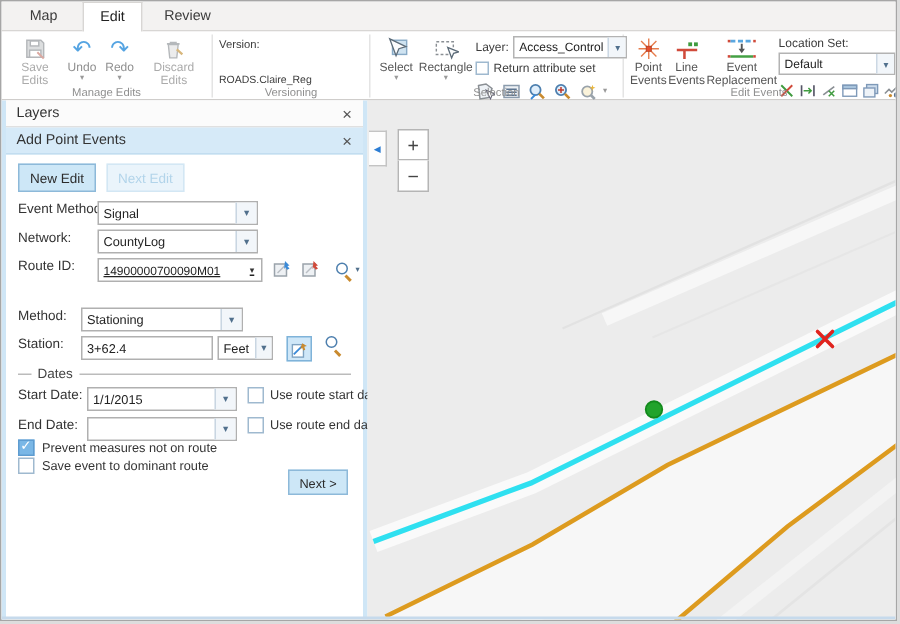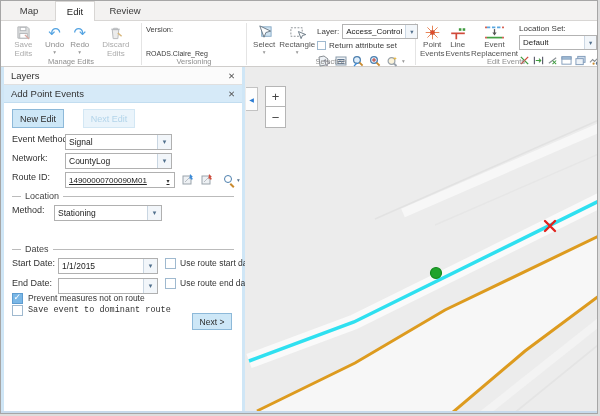--- a/index.html
+++ b/index.html
@@ -324,21 +324,21 @@
       <span>Layers</span>
       <span class="x">✕</span>
     </div>
     <div class="pane-hd blue" style="top:18px;">
       <span>Add Point Events</span>
       <span class="x">✕</span>
     </div>
 
     <div class="prow" style="top:42px;gap:7px;">
       <span class="btn-blue" style="width:52px;">New Edit</span>
-      <span class="btn-blue btn-dis" style="width:52px;margin-left:12px;">Next Edit</span>
+      <span class="btn-blue btn-dis" style="width:52px;">Next Edit</span>
     </div>
 
     <div class="prow" style="top:67px;">
       <span class="plabel" style="width:53px;">Event Method:</span>
       <span class="pcombo" style="width:107px;">
         <span class="val">Signal</span>
         <span class="cbtn">▾</span>
       </span>
     </div>
 
@@ -369,32 +369,45 @@
             <path d="M3 10l6-6" stroke="#b9bec3" stroke-width="1"></path>
             <path d="M8 2l3 3-1.5.3L11 7l-1.5.8-1.3-1.6-.8 1.3z" fill="#d04a3a"></path>
           </svg>
       </span>
       <span style="margin-left:10px;display:inline-flex;align-items:center;gap:2px;">
         <span class="mag"></span>
         <span class="tinycaret" style="color:#51708d;">▾</span>
       </span>
     </div>
 
-    <div class="sect" style="top:124px;">
-      <span>Location</span>
-    </div>
 
     <div class="prow" style="top:138px;">
       <span class="plabel" style="width:42px;">Method:</span>
       <span class="pcombo" style="width:108px;">
         <span class="val">Stationing</span>
         <span class="cbtn">▾</span>
       </span>
     </div>
 
+    <div class="prow" style="top:157px;">
+      <span class="plabel" style="width:42px;">Station:</span>
+      <input class="ptxt" style="width: 88px;" value="3+62.4">
+      <span class="pcombo" style="width:37px;margin-left:3px;">
+        <span class="val">Feet</span>
+        <span class="cbtn" style="width:11px;">▾</span>
+      </span>
+      <span class="togglebtn" style="margin-left:9px;">
+        <svg width="12" height="12" viewBox="0 0 13 13">
+            <rect x="1" y="3" width="8" height="9" fill="#fff" stroke="#7fa3c2"></rect>
+            <path d="M2 10l6-6" stroke="#3a8ad8" stroke-width="1.3"></path>
+            <path d="M8 2l3.5 2-2 .6.8 2-1.4.6-.8-1.9-1.4 1.2z" fill="#c98a2e"></path>
+          </svg>
+      </span>
+      <span class="mag" style="margin-left:9px;"></span>
+    </div>
 
     <div class="sect" style="top:177px;">
       <span>Dates</span>
     </div>
 
     <div class="prow" style="top:191px;">
       <span class="plabel" style="width:46px;">Start Date:</span>
       <span class="pcombo" style="width:100px;">
         <span class="val">1/1/2015</span>
         <span class="cbtn">▾</span>
@@ -412,21 +425,21 @@
       <span class="cb" style="width:11px;height:11px;margin-left:7px;"></span>
       <span class="plabel" style="margin-left:4px;font-size:8.5px;">Use route end date</span>
     </div>
 
     <div class="prow" style="top:226px;">
       <span class="cb checked" style="width:11px;height:11px;"></span>
       <span class="plabel" style="margin-left:5px;font-size:8.5px;">Prevent measures not on route</span>
     </div>
     <div class="prow" style="top:238px;">
       <span class="cb" style="width:11px;height:11px;"></span>
-      <span class="plabel" style="margin-left:5px;font-size:8.5px;font-family:Liberation Mono, monospace;">Save event to dominant route</span>
+      <span class="plabel" style="margin-left:5px;font-size:8.5px;">Save event to dominant route</span>
     </div>
 
     <span class="btn-blue" style="position:absolute;top:246px;right:10px;width:40px;height:17px;font-size:8.5px;">Next &gt;</span>
   </div>
 
   <div class="map">
     <svg width="354" height="348" viewBox="0 0 354 348">
       <rect x="0" y="0" width="354" height="348" fill="#ececec"></rect>
 
       <g>

